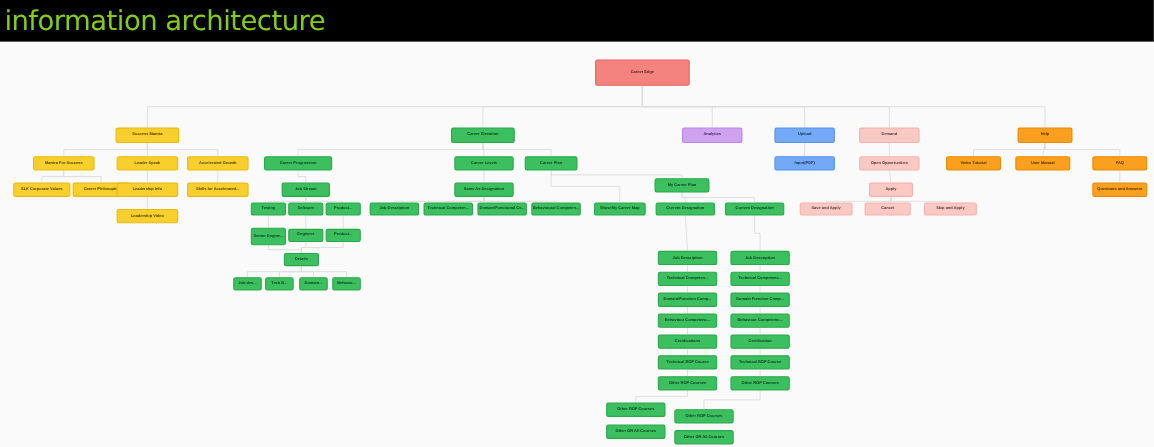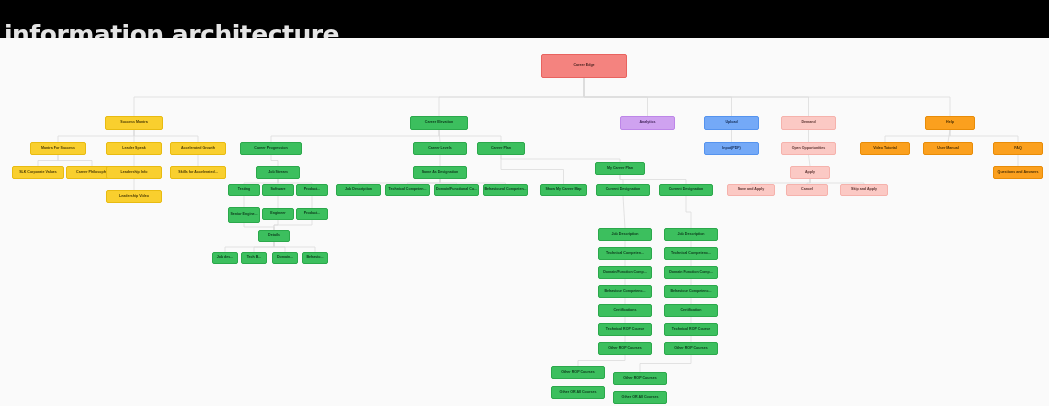--- a/index.html
+++ b/index.html
@@ -9,26 +9,25 @@
     font-family:"Liberation Sans","DejaVu Sans",sans-serif;
     overflow:hidden;
     position:relative;
   }
   #titlebar{
     position:absolute;left:0;top:0;width:1049px;height:38px;
     background:#000000;overflow:hidden;
   }
   #titlebar .ttl{
     position:absolute;left:4px;top:4px;
-    font-size:25px;font-weight:bold;
-    color:#e5e5e5;
+    font-size:25px;font-weight:normal;
+    color:#84cc16;
     letter-spacing:-0.5px;
     white-space:nowrap;
     font-family:"DejaVu Sans",sans-serif;
-    margin-top:16px;
   }
   #canvas{
     position:absolute;left:0;top:38px;width:1049px;height:368px;
     background:#fafafa;
   }
   svg#edges{position:absolute;left:0;top:0;width:1049px;height:368px;}
   .node{
     position:absolute;
     box-sizing:border-box;
     border-radius:2px;

